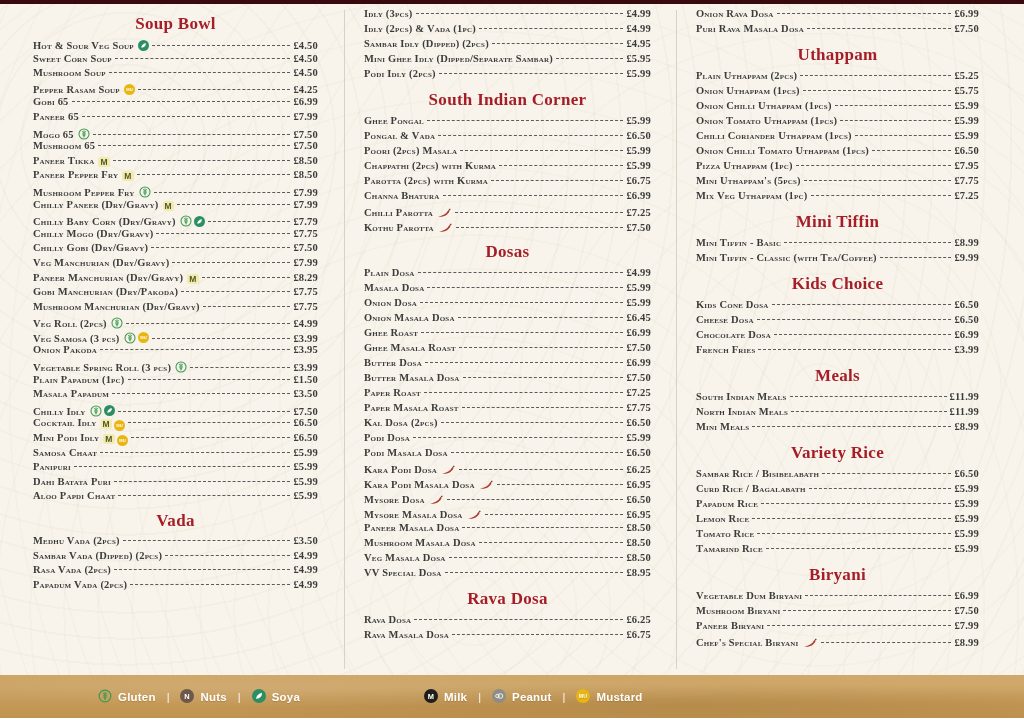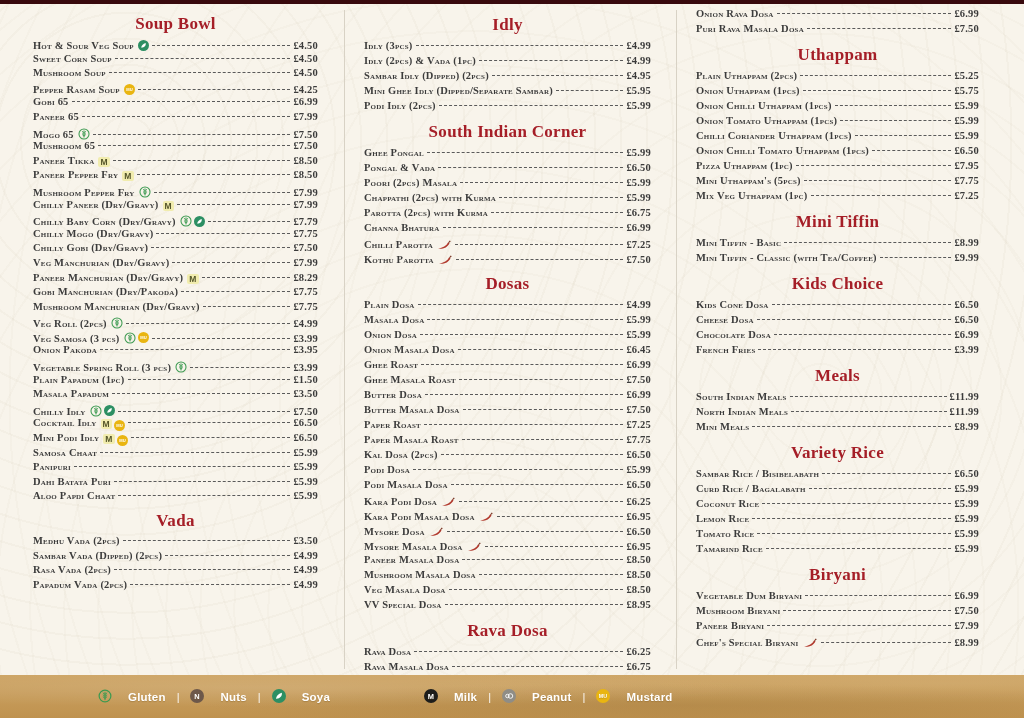--- a/index.html
+++ b/index.html
@@ -35,21 +35,21 @@
     padding:0 2px;border-radius:2px;line-height:10px;transform:translateY(-1px);}
   .footer{position:absolute;left:0;right:0;bottom:0;height:43px;
     background:
       radial-gradient(ellipse at 25% 30%, rgba(255,255,255,.12), transparent 45%),
       radial-gradient(ellipse at 65% 70%, rgba(120,85,30,.18), transparent 50%),
       radial-gradient(ellipse at 90% 20%, rgba(255,240,210,.10), transparent 40%),
       linear-gradient(180deg,#cda464,#bf924f);}
   .legend-group{position:absolute;top:0;height:100%;display:flex;align-items:center;gap:11px;}
   #legend-left{left:98px;}
   #legend-right{left:424px;}
-  .legend-item{display:flex;align-items:center;gap:16px;color:#fff;
+  .legend-item{display:flex;align-items:center;gap:6px;color:#fff;
     font-family:"Liberation Sans",sans-serif;font-size:11.5px;font-weight:bold;letter-spacing:.2px;
     text-shadow:0 1px 1px rgba(120,85,30,.35);}
   .legend-sep{color:rgba(255,255,255,.92);font-size:11px;font-family:"Liberation Sans",sans-serif;}
 </style>
 </head>
 <body>
 
 <div class="page">
   <div class="top-strip"></div>
   <div class="menu-body">
@@ -353,21 +353,20 @@
           <span class="dots"></span>
           <span class="price">£4.99</span>
         </div>
         <div class="row">
           <span class="name">Papadum Vada (2pcs)</span>
           <span class="dots"></span>
           <span class="price">£4.99</span>
         </div>
       </div>
     <div class="col" id="col-1">
-        <h2 class="section">Idly</h2>
         <div class="row">
           <span class="name">Idly (3pcs)</span>
           <span class="dots"></span>
           <span class="price">£4.99</span>
         </div>
         <div class="row">
           <span class="name">Idly (2pcs) &amp; Vada (1pc)</span>
           <span class="dots"></span>
           <span class="price">£4.99</span>
         </div>
@@ -703,21 +702,21 @@
           <span class="name">Sambar Rice / Bisibelabath</span>
           <span class="dots"></span>
           <span class="price">£6.50</span>
         </div>
         <div class="row">
           <span class="name">Curd Rice / Bagalabath</span>
           <span class="dots"></span>
           <span class="price">£5.99</span>
         </div>
         <div class="row">
-          <span class="name">Coconut Rice</span>
+          <span class="name">Papadum Rice</span>
           <span class="dots"></span>
           <span class="price">£5.99</span>
         </div>
         <div class="row">
           <span class="name">Lemon Rice</span>
           <span class="dots"></span>
           <span class="price">£5.99</span>
         </div>
         <div class="row">
           <span class="name">Tomato Rice</span>

